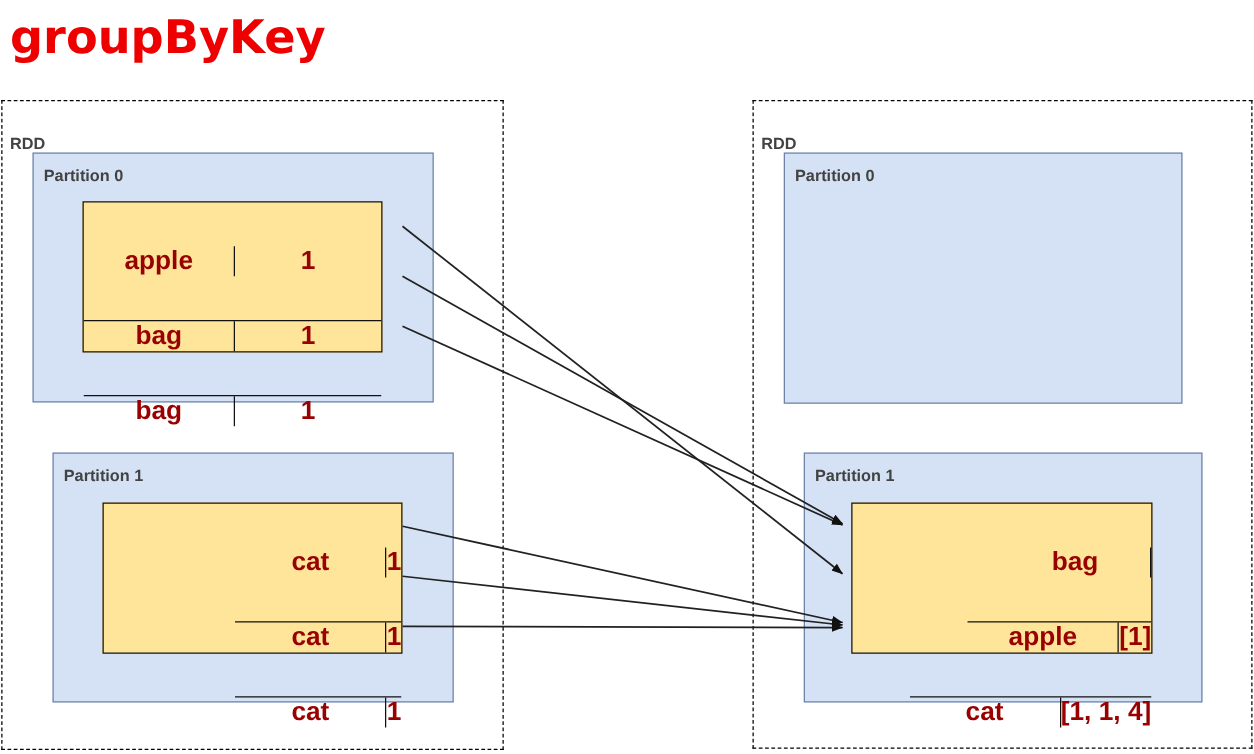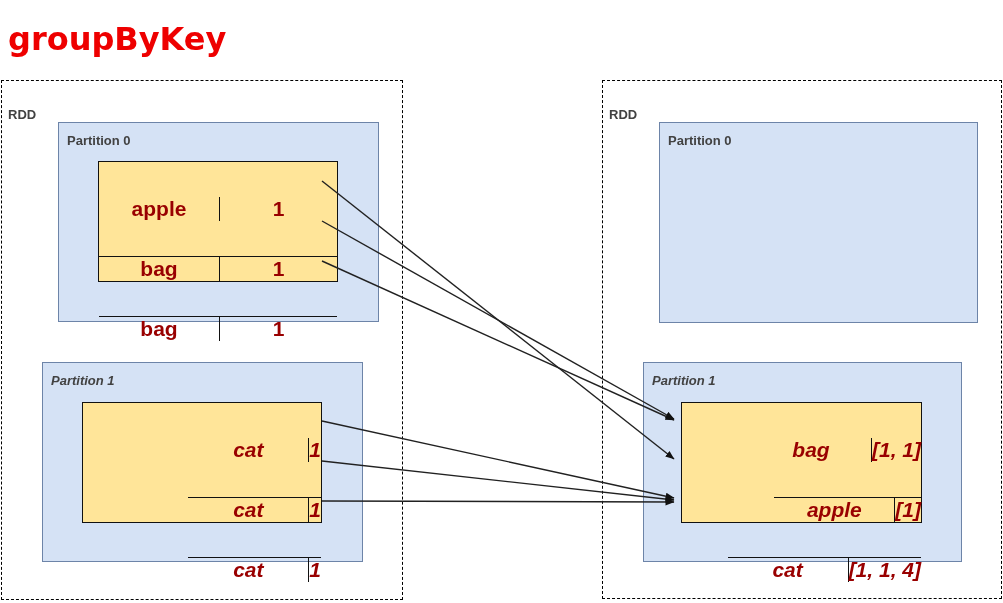--- a/index.html
+++ b/index.html
@@ -10,44 +10,44 @@
     --partition-border:#6d84a8;
     --label-gray:#424242;
     --arrow-black:#212121;
   }
   *{box-sizing:border-box;margin:0;padding:0}
   html,body{width:1003px;height:603px;background:#ffffff;overflow:hidden;
     font-family:"Liberation Sans",sans-serif;}
   .stage{position:relative;width:1003px;height:603px;}
 
   .diagram-title{
-    position:absolute;left:8px;top:20px;
+    position:absolute;left:8px;top:8px;
     font-family:"DejaVu Sans",sans-serif;
-    font-weight:bold;font-size:32px;letter-spacing:0px;
+    font-weight:bold;font-size:37px;letter-spacing:0px;
     color:var(--title-red);
   }
 
   .rdd-box{
     position:absolute;border:1px dashed #000;background:transparent;
   }
   .rdd-box.left{left:1px;top:80px;width:402px;height:520px;}
   .rdd-box.right{left:602px;top:80px;width:400px;height:519px;}
   .rdd-label{
     position:absolute;left:6px;top:10px;
     font-size:13px;font-weight:bold;color:var(--label-gray);margin-top:16px;
   }
 
   .partition{
     position:absolute;width:321px;height:200px;
     background:var(--partition-fill);
     border:1px solid var(--partition-border);
   }
   .rdd-box.right .partition{width:319px;}
-  .partition.p0{left:56px;top:41px;}
-  .partition.p1{left:40px;top:281px;font-style:italic;}
+  .partition.p0{left:24px;top:41px;}
+  .partition.p1{left:40px;top:281px;}
   .partition-label{
     position:absolute;left:8px;top:10px;
     font-size:13px;font-weight:bold;color:var(--label-gray);
   }
 
   .kv-table{
     position:absolute;left:39px;top:38px;width:240px;height:121px;
     border:1.5px solid #111;background:var(--cell-fill);
     display:flex;flex-direction:column;
   }
@@ -120,21 +120,20 @@
 
     <div class="partition p0" style="height:201px">
       <div class="partition-label">Partition 0</div>
     </div>
 
     <div class="partition p1">
       <div class="partition-label">Partition 1</div>
       <div class="kv-table">
         <div class="kv-row">
           <div class="kv-cell key">bag</div>
-          <div class="kv-cell val">[1, 1]</div>
         </div>
         <div class="kv-row">
           <div class="kv-cell key">apple</div>
           <div class="kv-cell val">[1]</div>
         </div>
         <div class="kv-row">
           <div class="kv-cell key">cat</div>
           <div class="kv-cell val">[1, 1, 4]</div>
         </div>
       </div>

